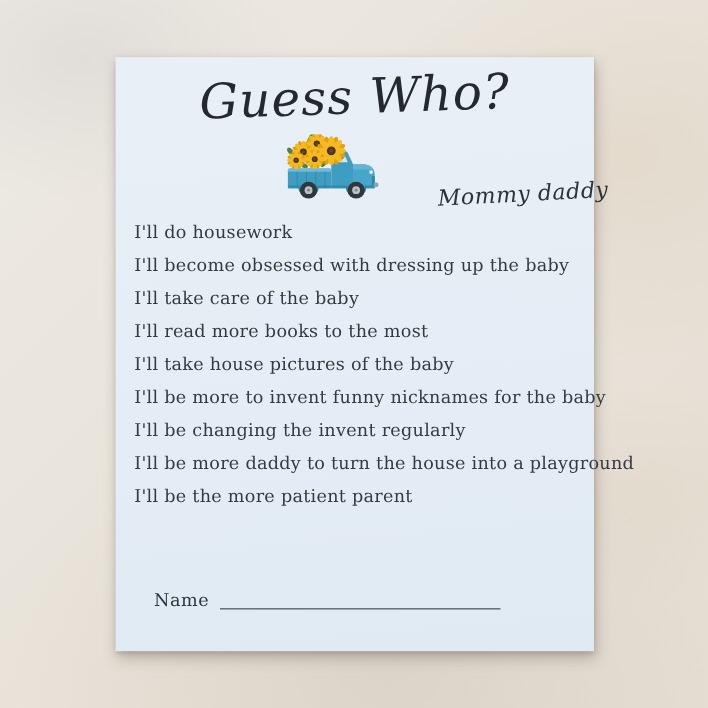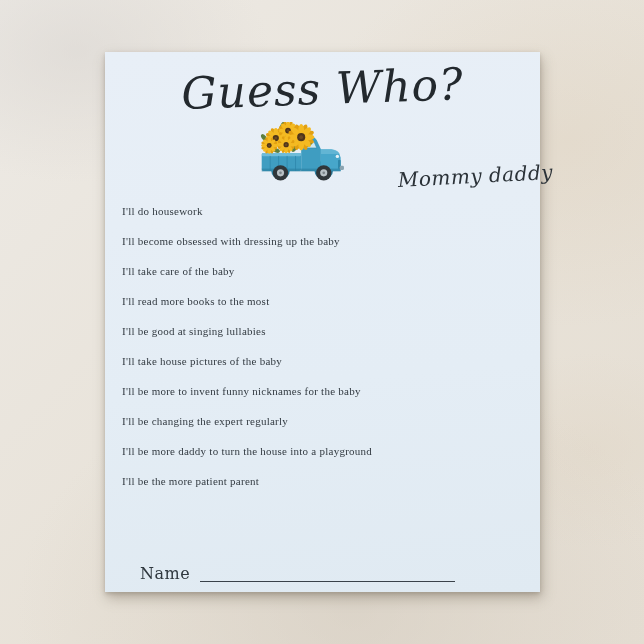--- a/index.html
+++ b/index.html
@@ -30,25 +30,25 @@
   }
   .options{
     position:absolute;top:112px;left:288px;width:165px;text-align:center;
     font-family:"DejaVu Serif", serif;font-style:italic;
     font-size:20px;color:#2b3238;transform:rotate(-3deg);letter-spacing:0.5px;
   }
   .statements{
     position:absolute;top:144px;left:17px;right:12px;
   }
   .statement{
-    line-height:30px;height:30px;font-size:11px;letter-spacing:0.25px;
-    color:#333b42;white-space:nowrap;font-family:Liberation Serif, serif;
+    line-height:30px;height:30px;font-size:16px;letter-spacing:0.25px;
+    color:#333b42;white-space:nowrap;
   }
   .name-row{
-    position:absolute;top:512px;left:35px;right:85px;
+    position:absolute;top:484px;left:35px;right:85px;
     display:flex;align-items:stretch;
   }
   .name-label{font-size:16px;color:#2f373e;letter-spacing:0.5px;line-height:19px;}
   .name-line{flex:1;margin-left:10px;border-bottom:1.5px solid #3a424a;margin-bottom:1px;}
 </style>
 </head>
 <body>
 
 <div class="card">
 
@@ -124,24 +124,23 @@
     </svg>
   </div>
 
   <div class="options">Mommy daddy</div>
 
   <div class="statements">
     <div class="statement">I'll do housework</div>
     <div class="statement">I'll become obsessed with dressing up the baby</div>
     <div class="statement">I'll take care of the baby</div>
     <div class="statement">I'll read more books to the most</div>
-    <div class="statement">I'll be good at singing lullabies</div>
     <div class="statement">I'll take house pictures of the baby</div>
     <div class="statement">I'll be more to invent funny nicknames for the baby</div>
-    <div class="statement">I'll be changing the expert regularly</div>
+    <div class="statement">I'll be changing the invent regularly</div>
     <div class="statement">I'll be more daddy to turn the house into a playground</div>
     <div class="statement">I'll be the more patient parent</div>
   </div>
 
   <div class="name-row">
     <span class="name-label">Name</span>
     <span class="name-line"></span>
   </div>
 
 </div>

